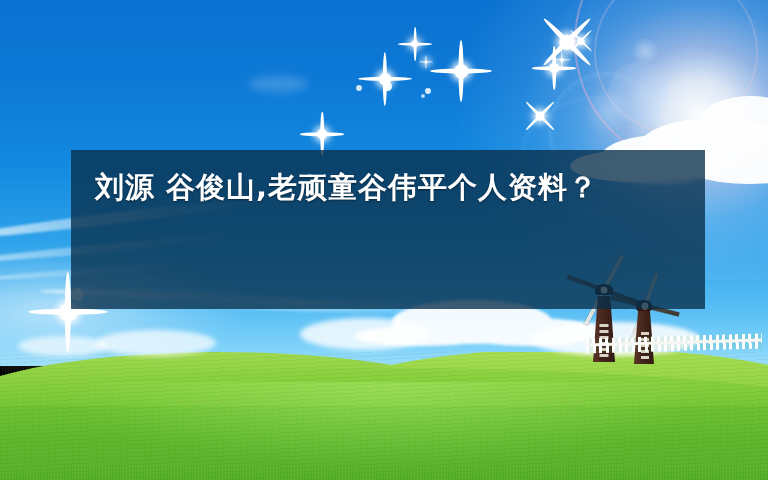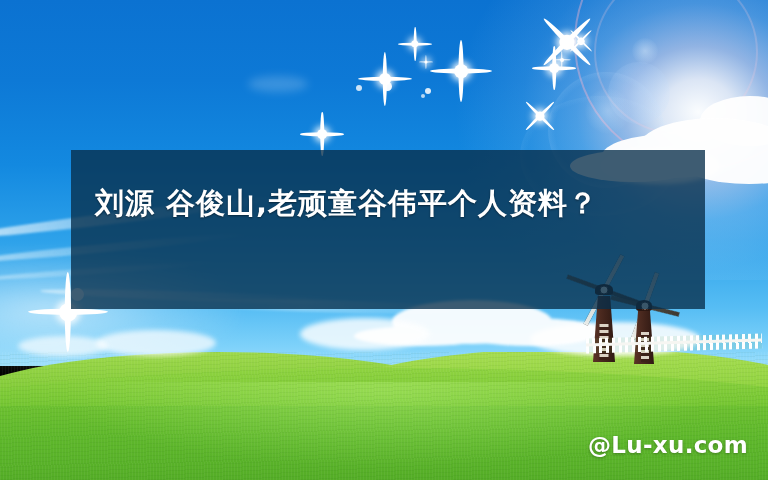--- a/index.html
+++ b/index.html
@@ -186,21 +186,21 @@
     position: absolute; left: 0; top: 5px; width: 100%; height: 2.5px; background: #f6f6f2;
   }
 
   
   .title-overlay {
     position: absolute;
     left: 71px; top: 150px;
     width: 634px; height: 159px;
     background: rgba(8, 46, 74, 0.78);
     box-sizing: border-box;
-    padding: 26px 0 0 24px;
+    padding: 10px 0 0 24px;
   }
   .title-text {
     margin: 0;
     color: #ffffff;
     font-size: 29px;
     line-height: 54px;
     font-weight: bold;
     letter-spacing: 1px;
     font-family: "DejaVu Sans", "Liberation Sans", sans-serif;
     text-shadow: 0 1px 2px rgba(0,0,0,0.45);
@@ -327,15 +327,14 @@
 
   <div class="fence">
     <div class="pickets"></div>
     <div class="rail"></div>
   </div>
 
   <div class="title-overlay">
     <p class="title-text">刘源 谷俊山,老顽童谷伟平个人资料？</p>
   </div>
 
-  <div class="watermark">@Lu-xu.com</div>
 
 </div>
 
 </body></html>

